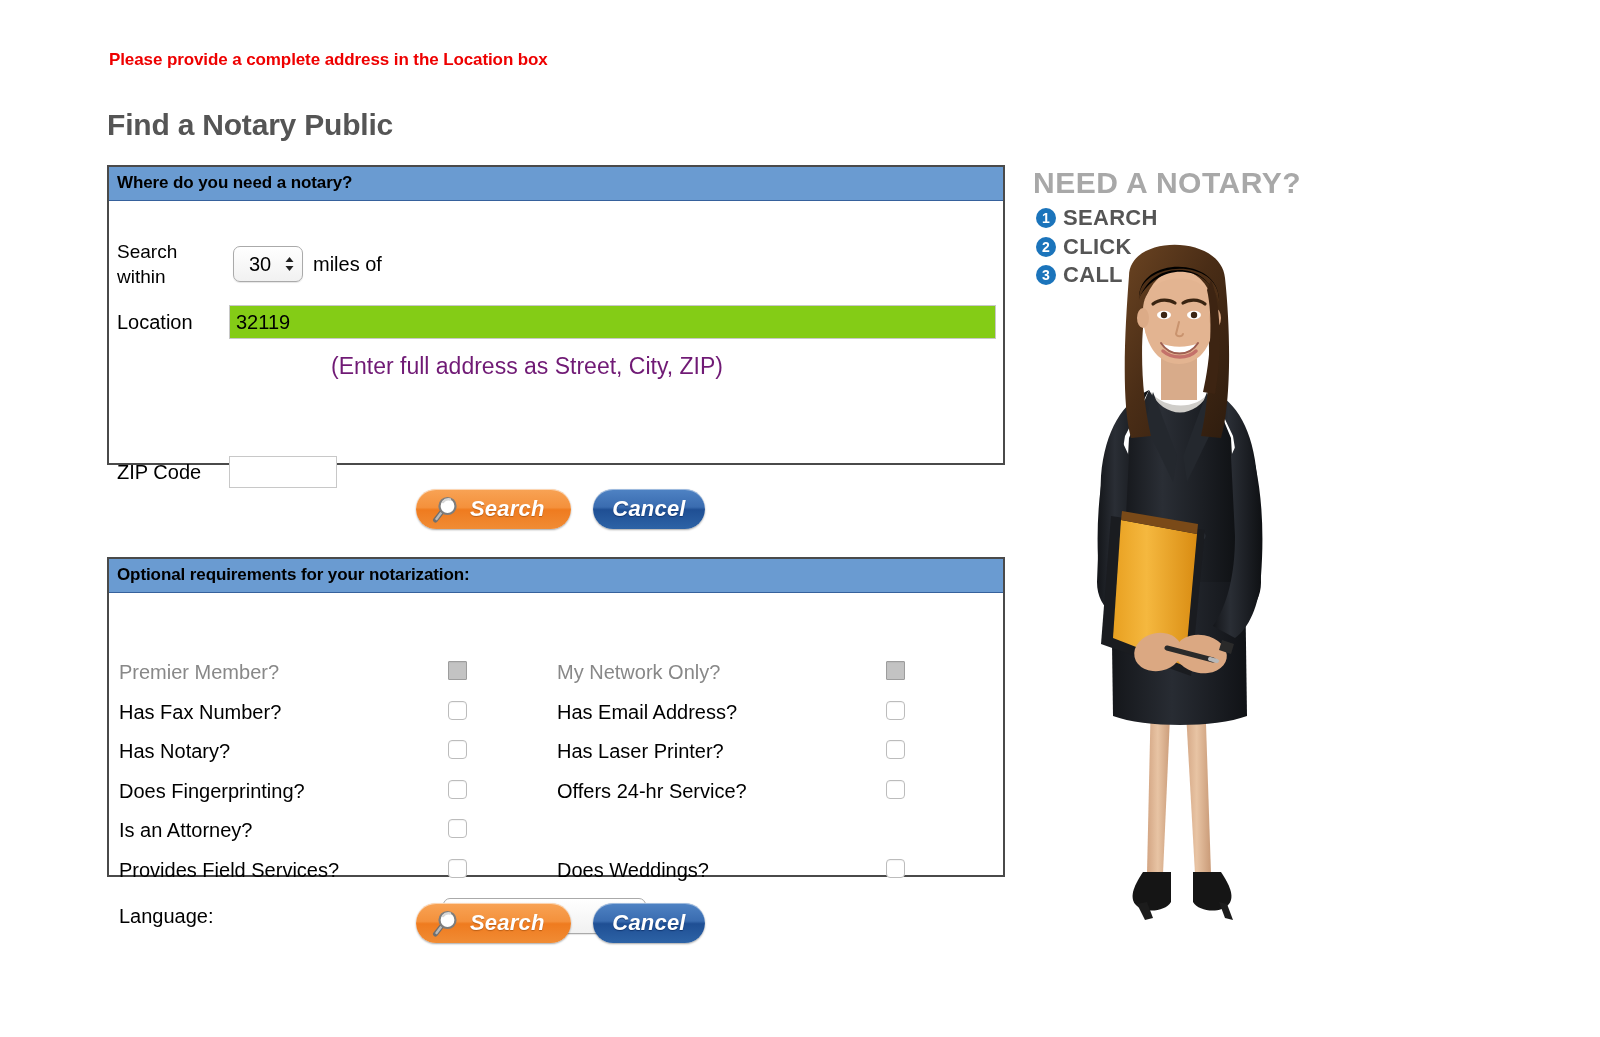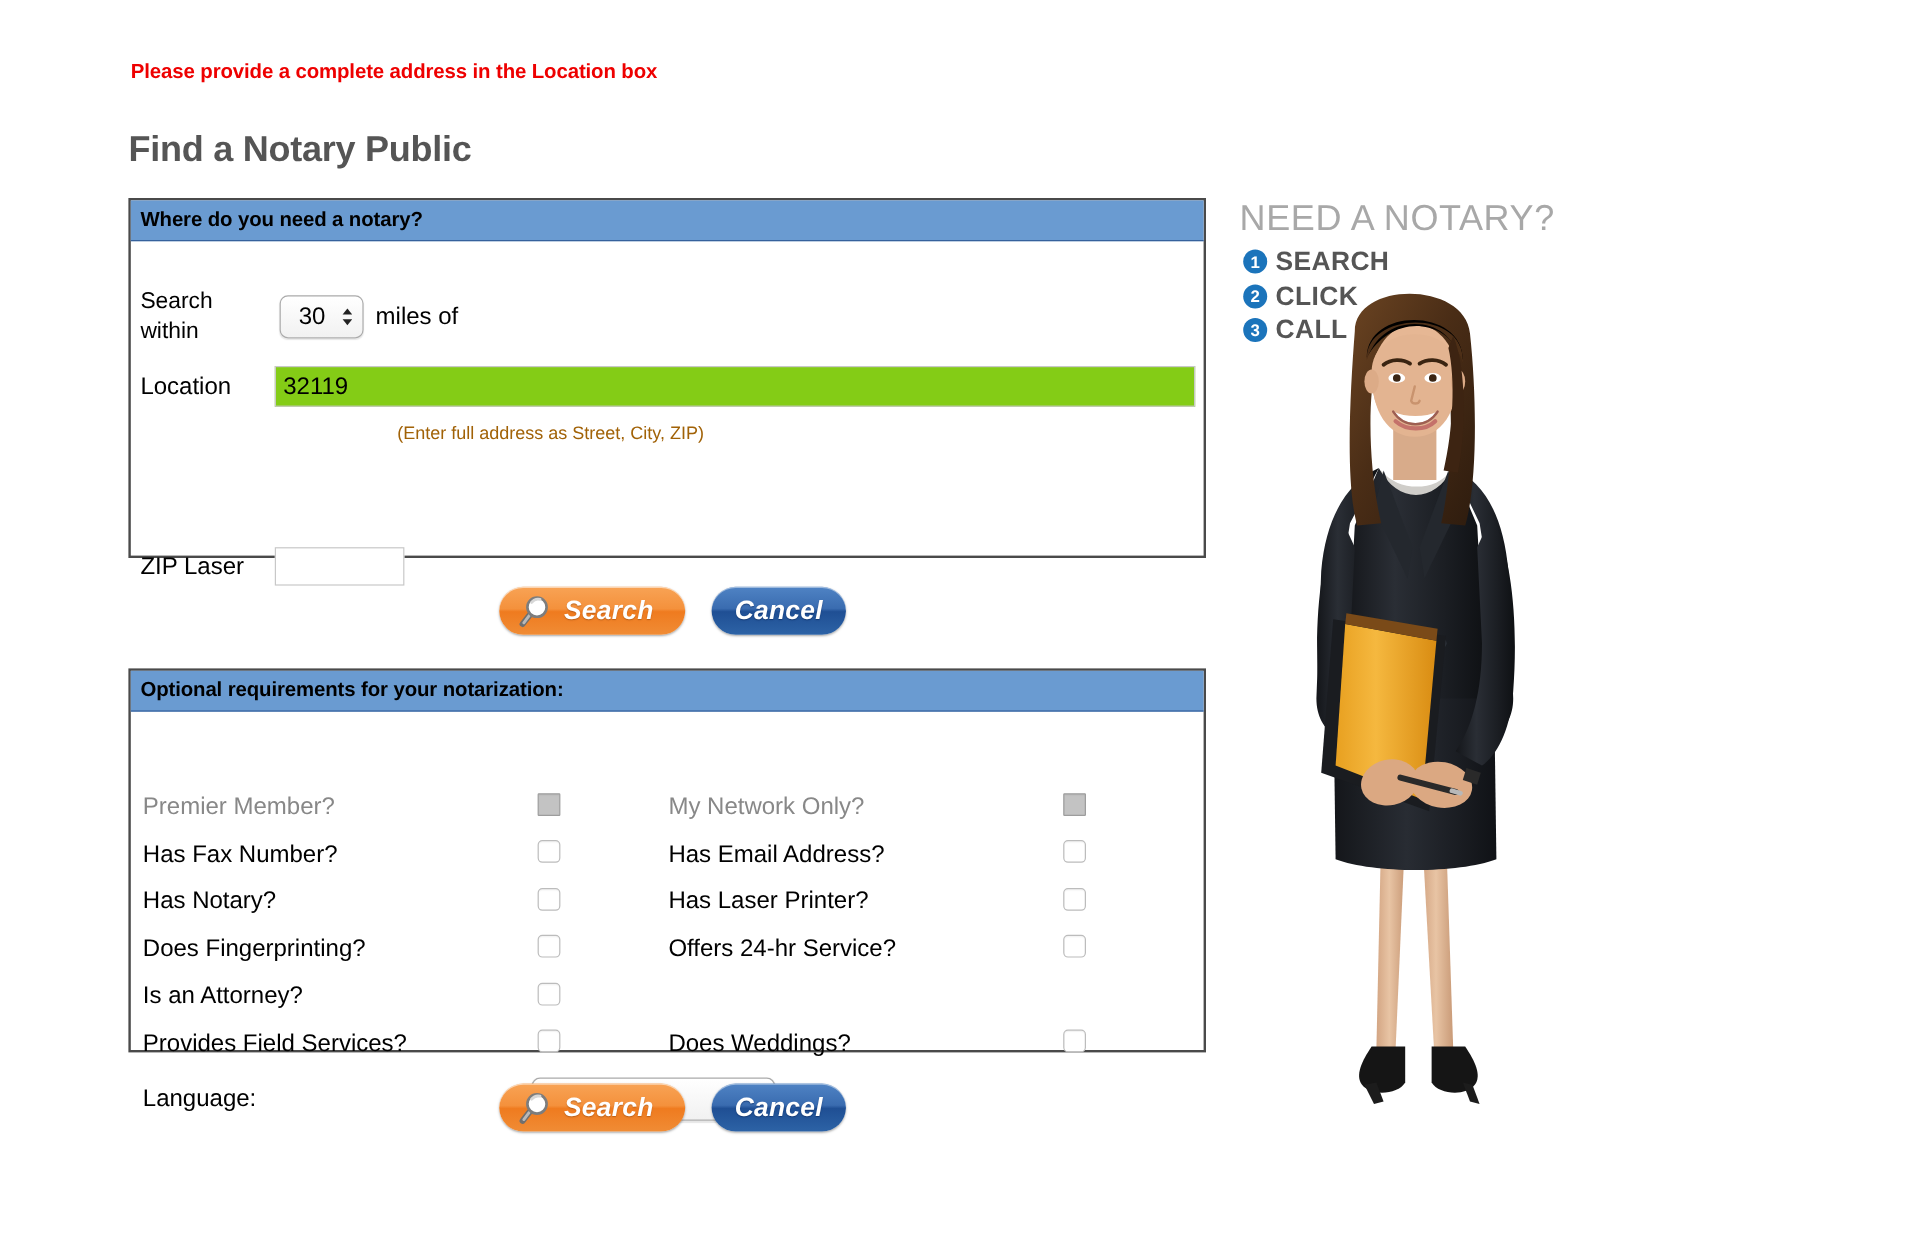--- a/index.html
+++ b/index.html
@@ -146,22 +146,22 @@
     font-size: 20px;
     padding: 2px 6px;
     color: #000;
     outline: none;
   }
 
   .hint-address {
     position: absolute;
     left: 222px;
     top: 152px;
-    font-size: 15px;
-    color: #a16207;
+    font-size: 23px;
+    color: #701a75;
     white-space: nowrap;
   }
 
   .or-diamond {
     position: absolute;
     left: 527px;
     top: 357px;
     width: 58px;
     height: 58px;
   }
@@ -326,21 +326,21 @@
     left: 1025px;
     top: 160px;
     width: 300px;
     height: 790px;
   }
   .promo-title {
     position: absolute;
     left: 8px;
     top: 6px;
     font-size: 30px;
-    font-weight: normal;
+    font-weight: bold;
     color: #a8a8a8;
     letter-spacing: 0.5px;
     white-space: nowrap;
   }
   .promo-steps {
     position: absolute;
     left: 10px;
     top: 44px;
   }
   .promo-step {
@@ -398,21 +398,21 @@
       <div class="hint-address">(Enter full address as Street, City, ZIP)</div>
 
       <div class="or-diamond">
         <svg width="58" height="58" viewBox="0 0 58 58">
           <polygon points="29,4 54,29 29,54 4,29" fill="none" stroke="#5b8fc9" stroke-width="2.2"></polygon>
           <text x="29" y="35" text-anchor="middle" font-family="Liberation Sans, sans-serif" font-size="16" font-weight="bold" fill="#2f62a8">or</text>
         </svg>
       </div>
 
       <div class="row-zip">
-        <div class="lbl-zip">ZIP Laser</div>
+        <div class="lbl-zip">ZIP Code</div>
         <input class="inp-zip" type="text" id="inp-zip" placeholder="" style="">
       </div>
 
     </div>
   </div>
 
   <div class="btn-bar" id="btn-bar-top">
     <button class="btn-search">
       <span class="mag">
         <svg width="30" height="30" viewBox="0 0 30 30">

